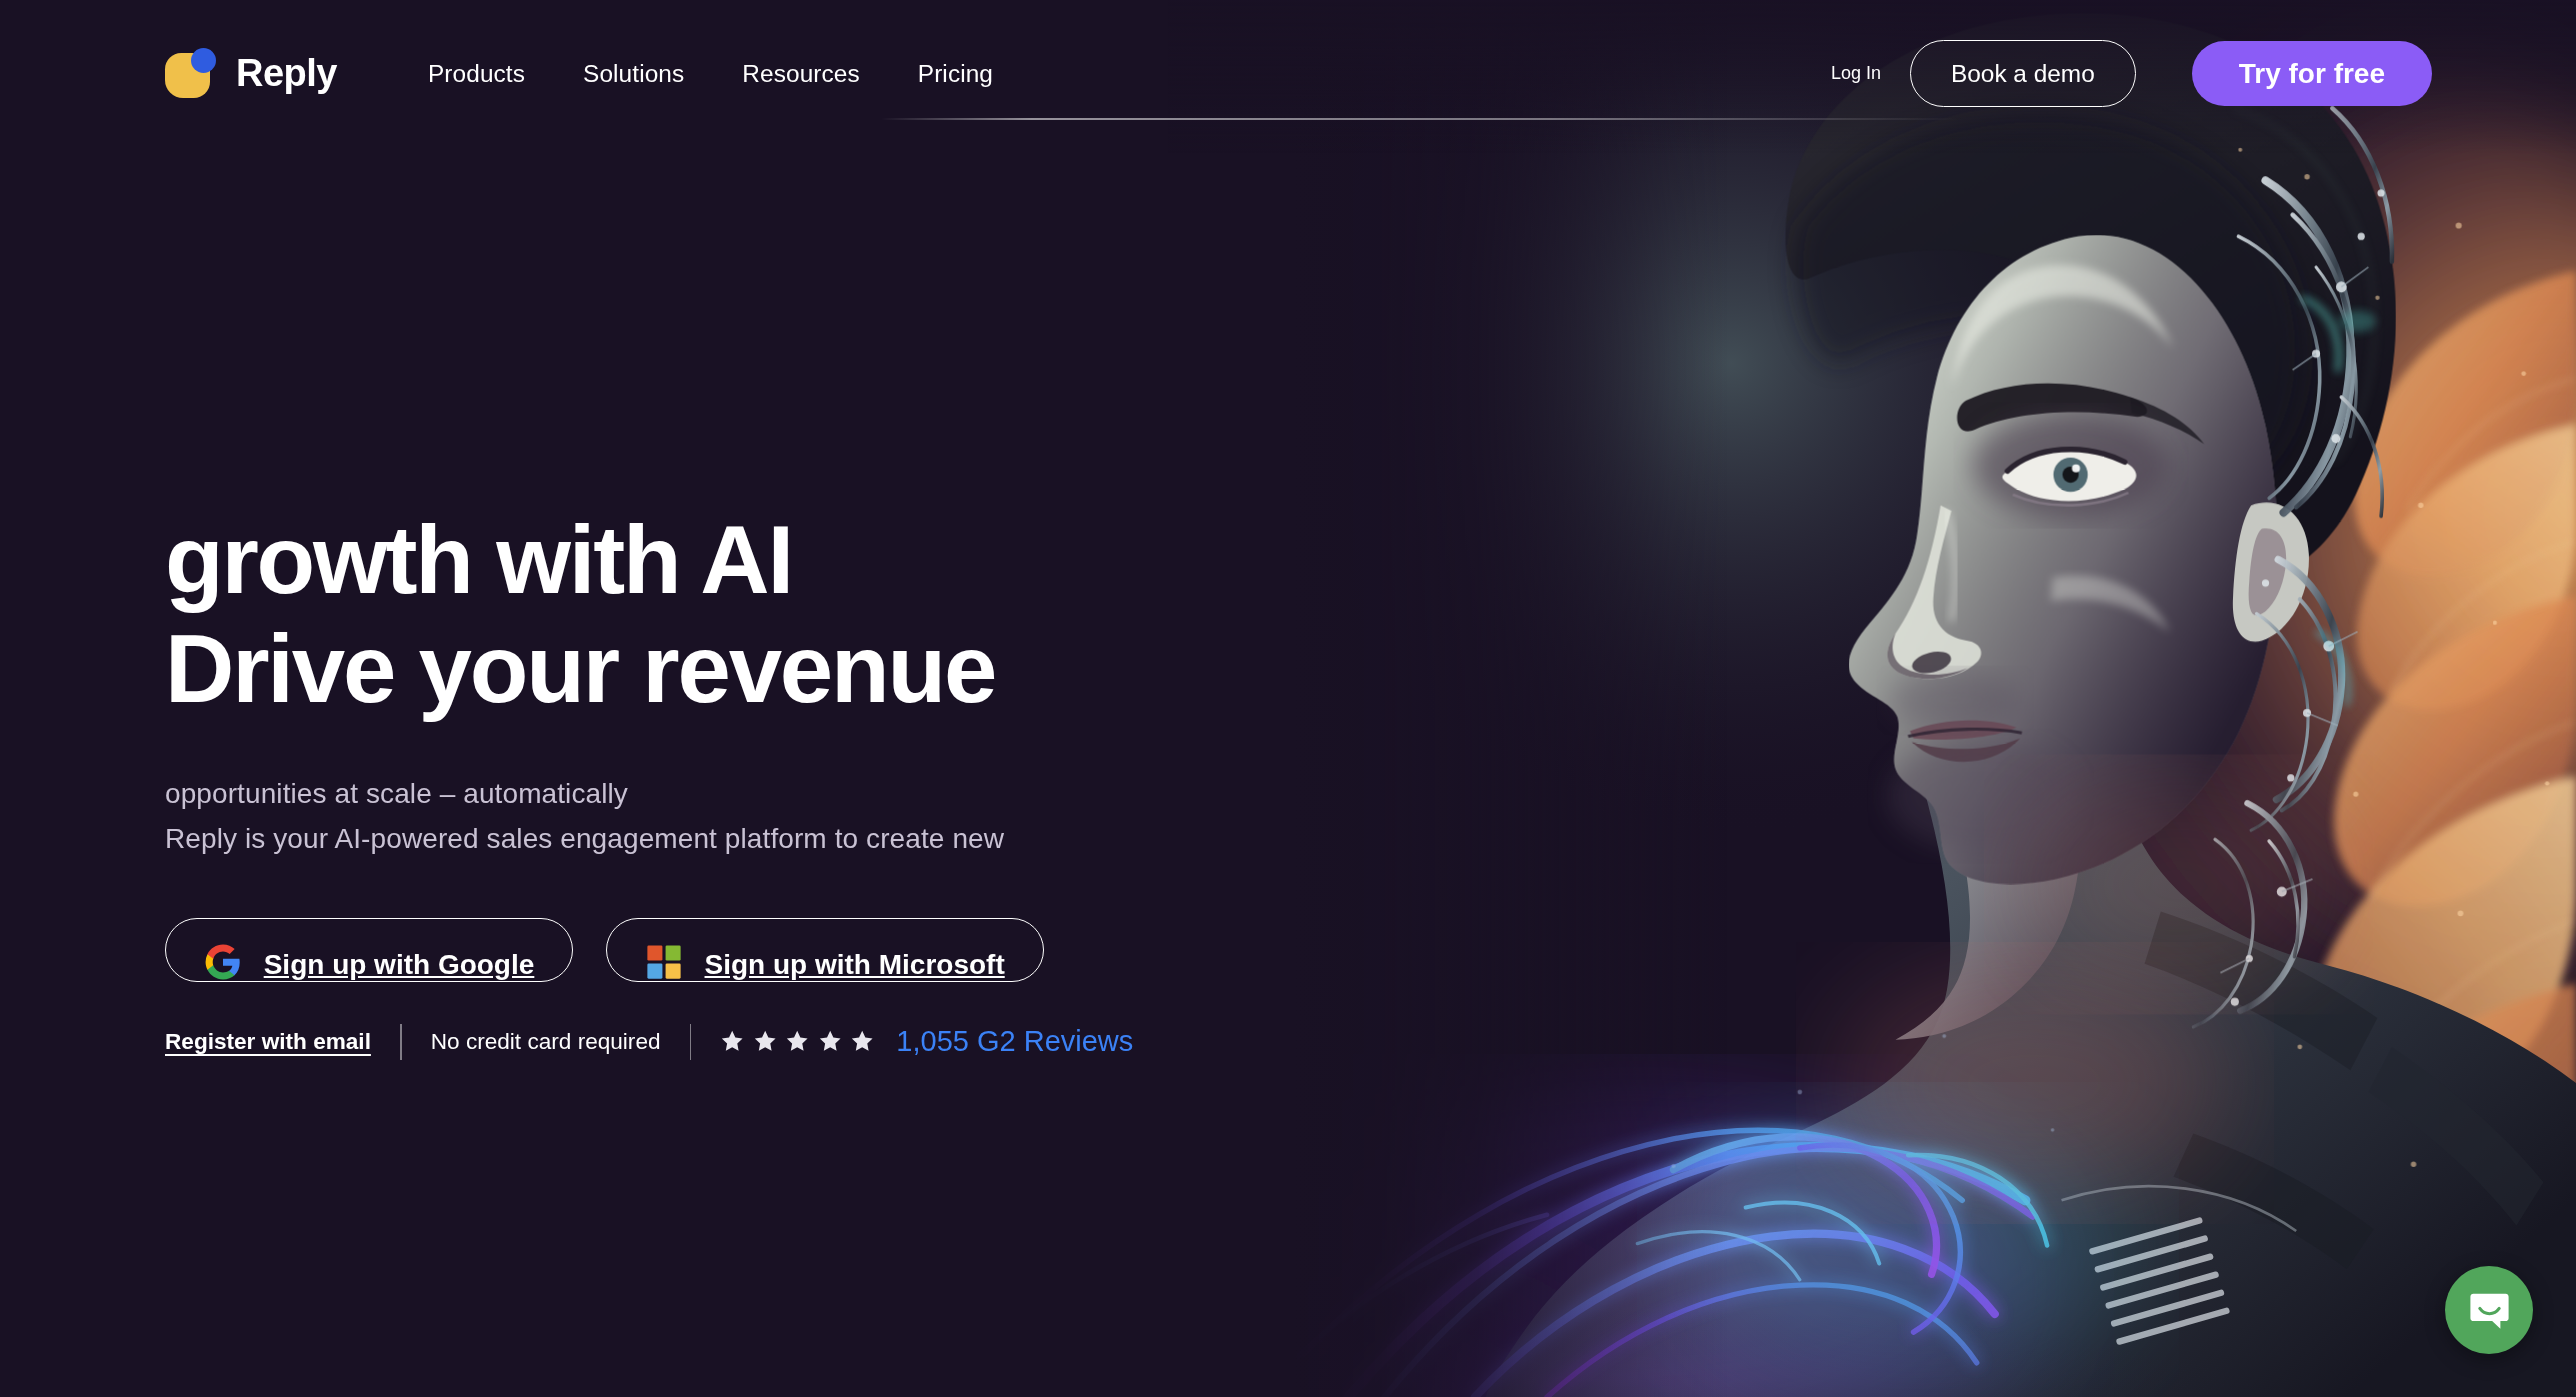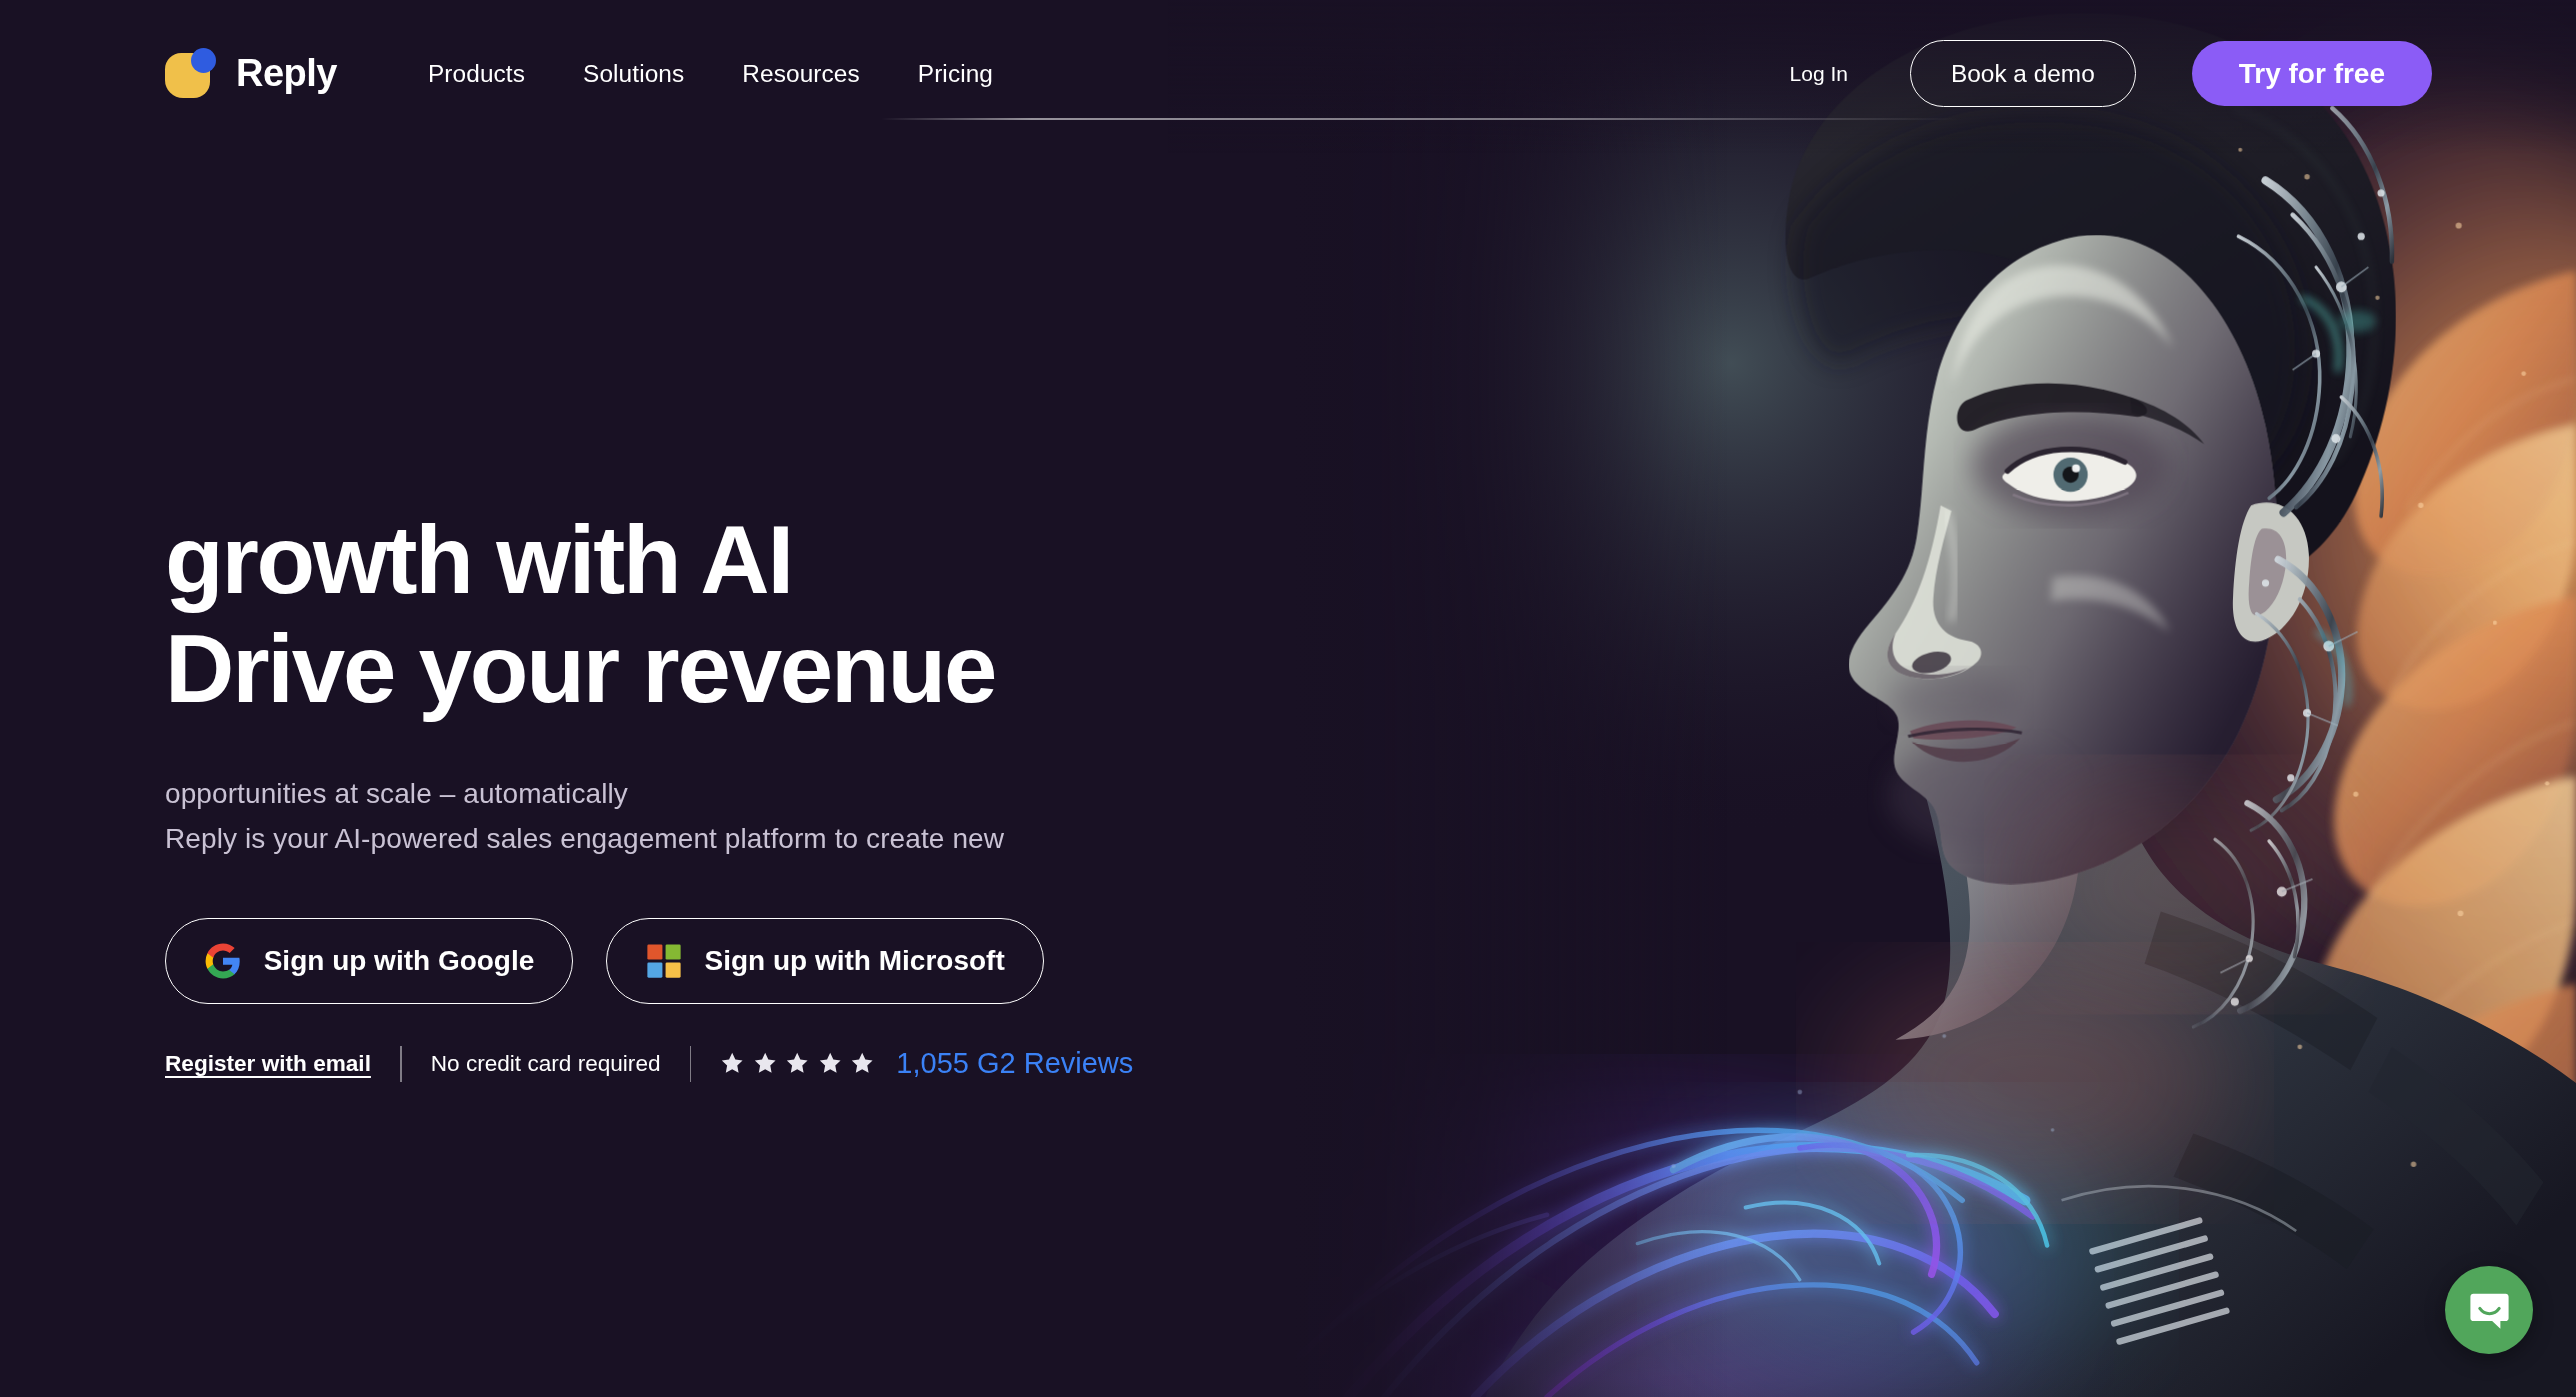--- a/index.html
+++ b/index.html
@@ -56,21 +56,21 @@
   }
   .brand-name { color:#ffffff; font-size:38px; font-weight:700; letter-spacing:-0.5px; }
 
   .nav { display:flex; align-items:flex-end; gap:58px; margin-left:91px; }
   .nav-link {
     color:#ffffff; font-size:24.4px; font-weight:400; letter-spacing:0.1px;
     cursor:pointer; white-space:nowrap;
   }
 
   .header-actions { display:flex; align-items:center; margin-left:auto; margin-right:144px; gap:0; }
-  .login-link { color:#ffffff; font-size:21px; cursor:pointer; margin-right:62px; white-space:nowrap; }
+  .login-link { color:#ffffff; font-size:18px; cursor:pointer; margin-right:29px; white-space:nowrap; }
   .btn-demo {
     border:1.8px solid #ffffff; border-radius:43px;
     color:#ffffff; background:transparent;
     font-size:24.4px; font-family:inherit;
     padding:0 40px; height:67px; line-height:63px;
     cursor:pointer; white-space:nowrap; margin-right:56px;text-align:right;
   }
   .btn-try {
     border:none; border-radius:43px;
     background:#8b5cf6; color:#ffffff;
@@ -93,26 +93,26 @@
   .headline .ln { display:block; }
   .subhead {
     color:#c9c2d4; font-size:28px; font-weight:400;
     line-height:1.62; letter-spacing:0.1px; max-width:1020px;
     margin-bottom:56px;
   }
   .subhead .ln { display:block; }
 
   .cta-row { display:flex; align-items:center; gap:32.5px; margin-bottom:42px; }
   .btn-oauth {
-    display:flex; align-items:center; gap:21.7px;
-    height:86px; padding:0 38px;
+    display:flex; align-items:flex-end; gap:21.7px;
+    height:64px; padding:0 38px;
     border:1.8px solid #ffffff; border-radius:43px;
     background:transparent; color:#ffffff;
     font-size:28px; font-weight:700; font-family:inherit;
-    cursor:pointer; white-space:nowrap;
+    cursor:pointer; white-space:nowrap;text-decoration:underline;
   }
   .oauth-ico { width:38px; height:38px; flex:none; display:block; }
 
   .meta-row { display:flex; align-items:center; height:36px; }
   .meta-link {
     color:#ffffff; font-size:22.6px; text-decoration:underline;
     text-underline-offset:5.4px; cursor:pointer; white-space:nowrap;font-weight:bold;
   }
   .meta-sep { width:1.8px; height:36px; background:rgba(255,255,255,0.45); margin:0 29px; }
   .meta-text { color:#ffffff; font-size:22.6px; white-space:nowrap; }

